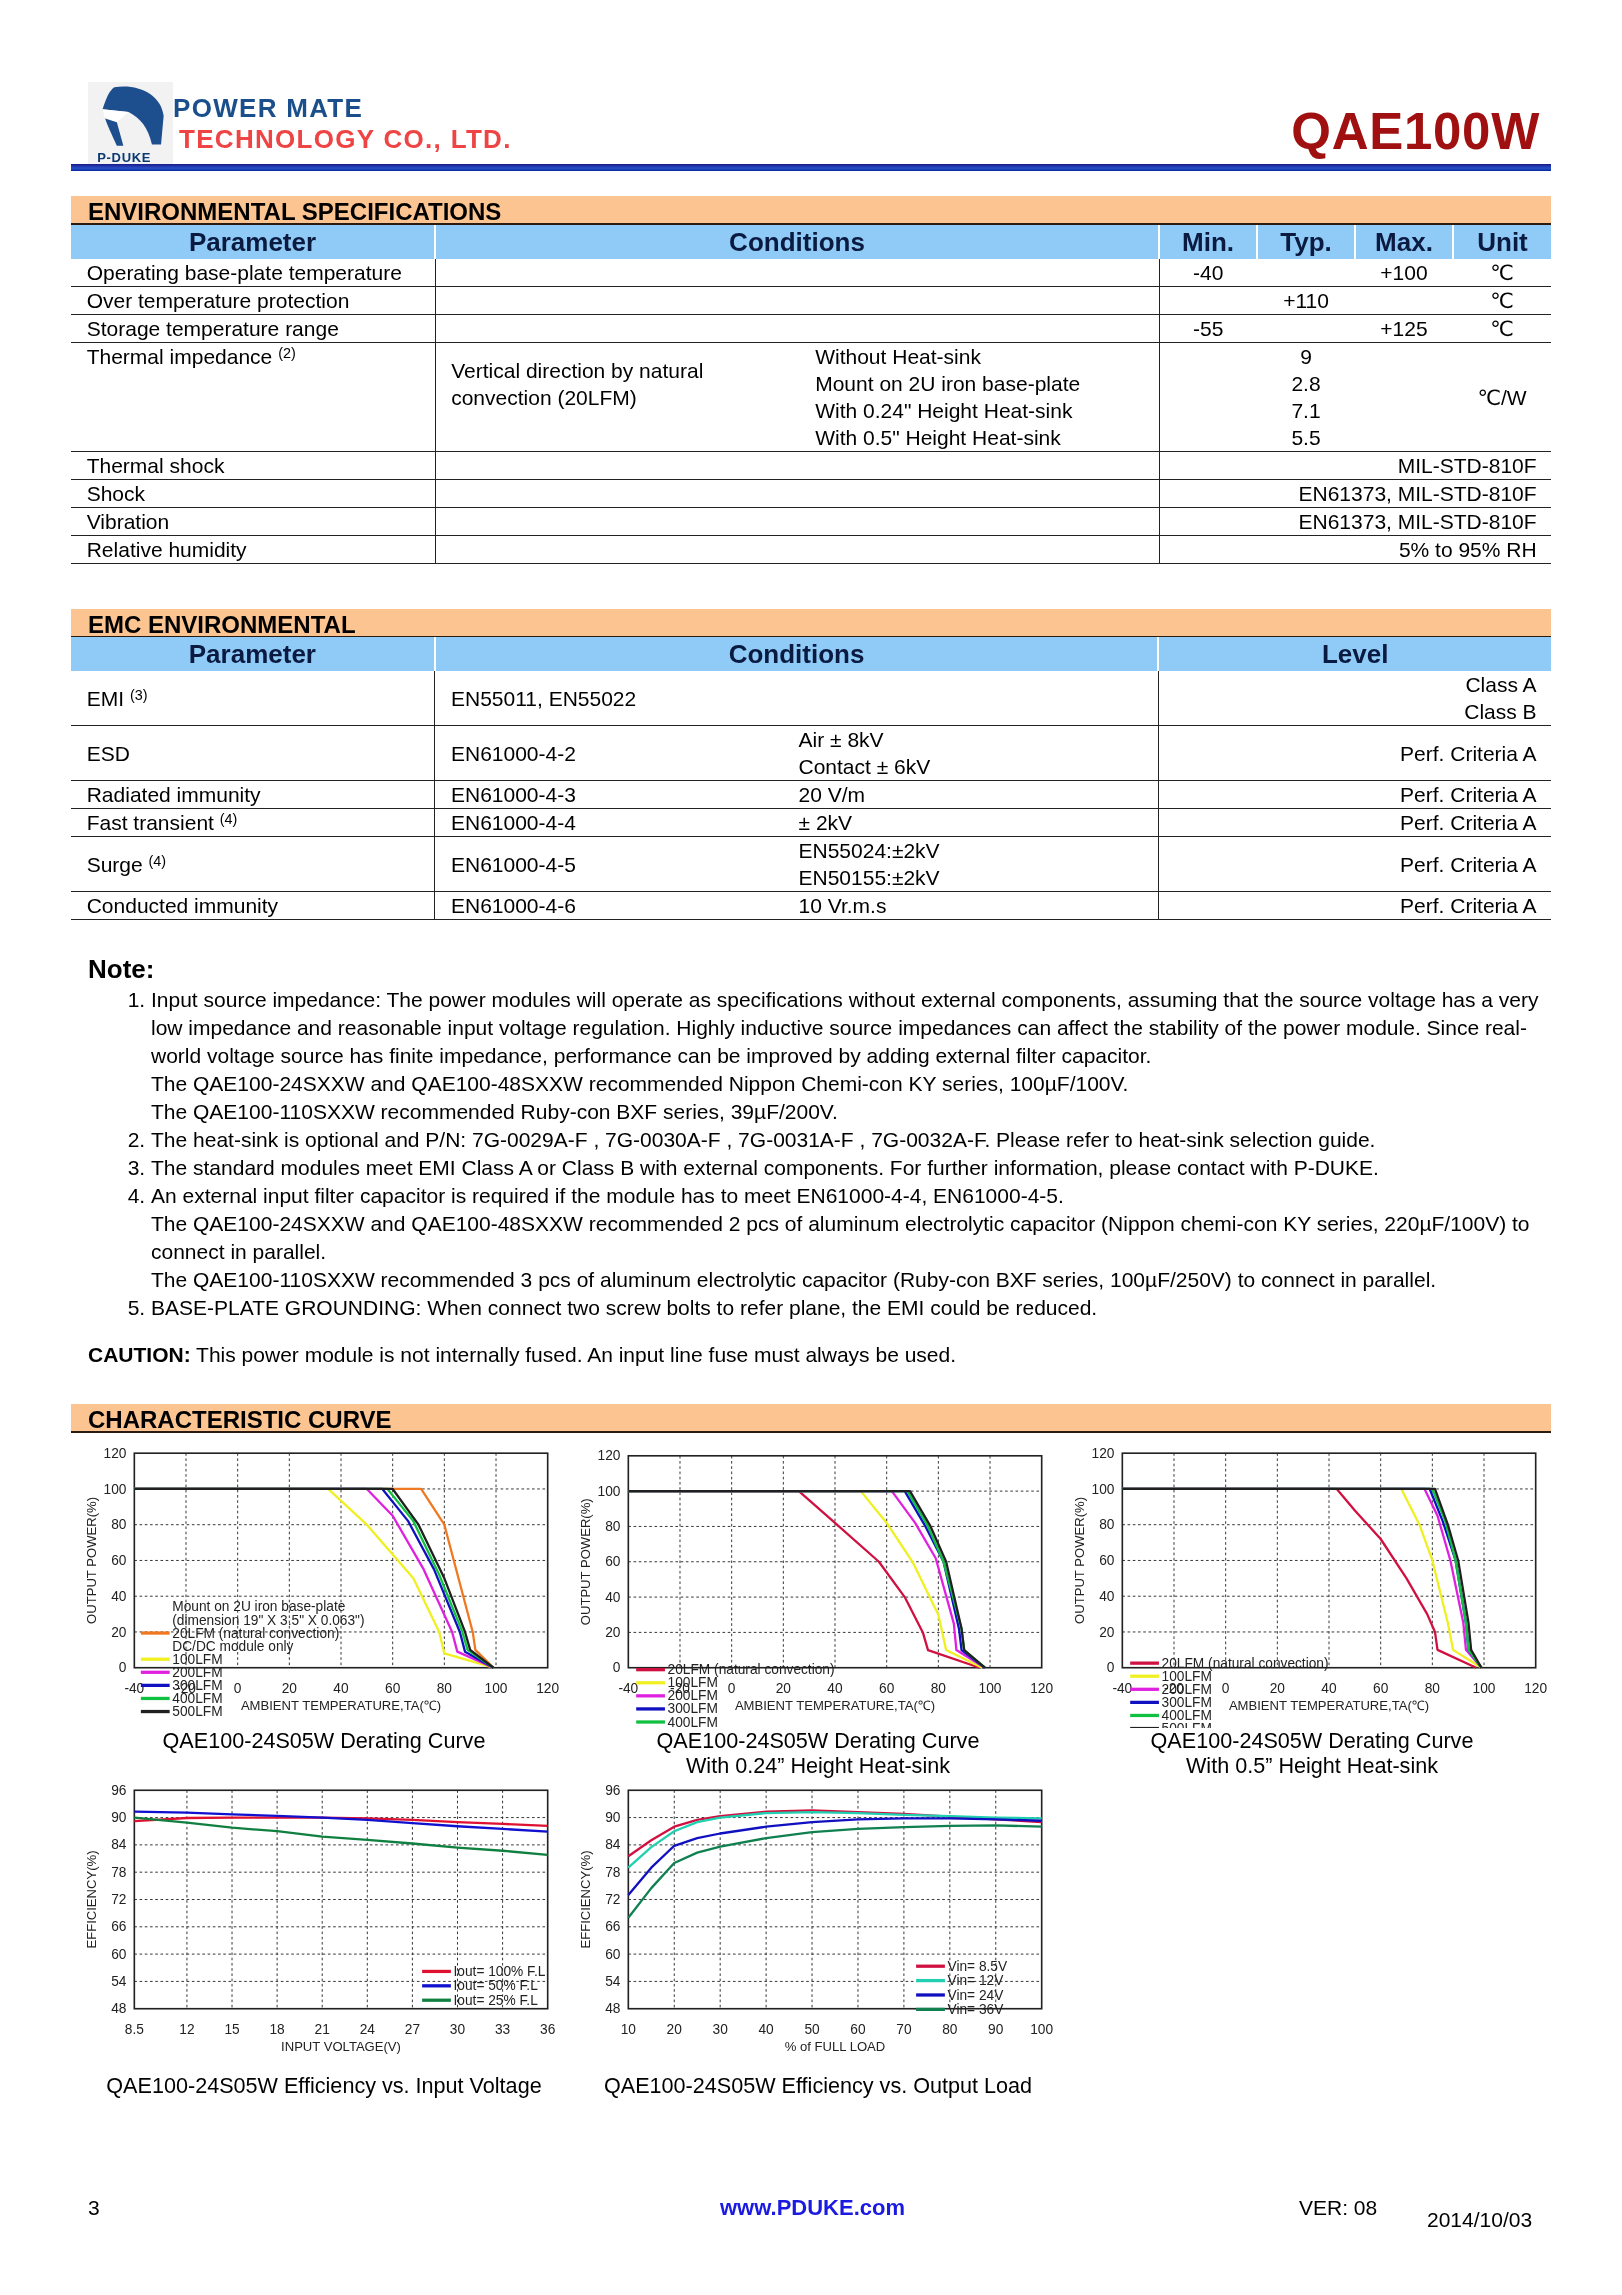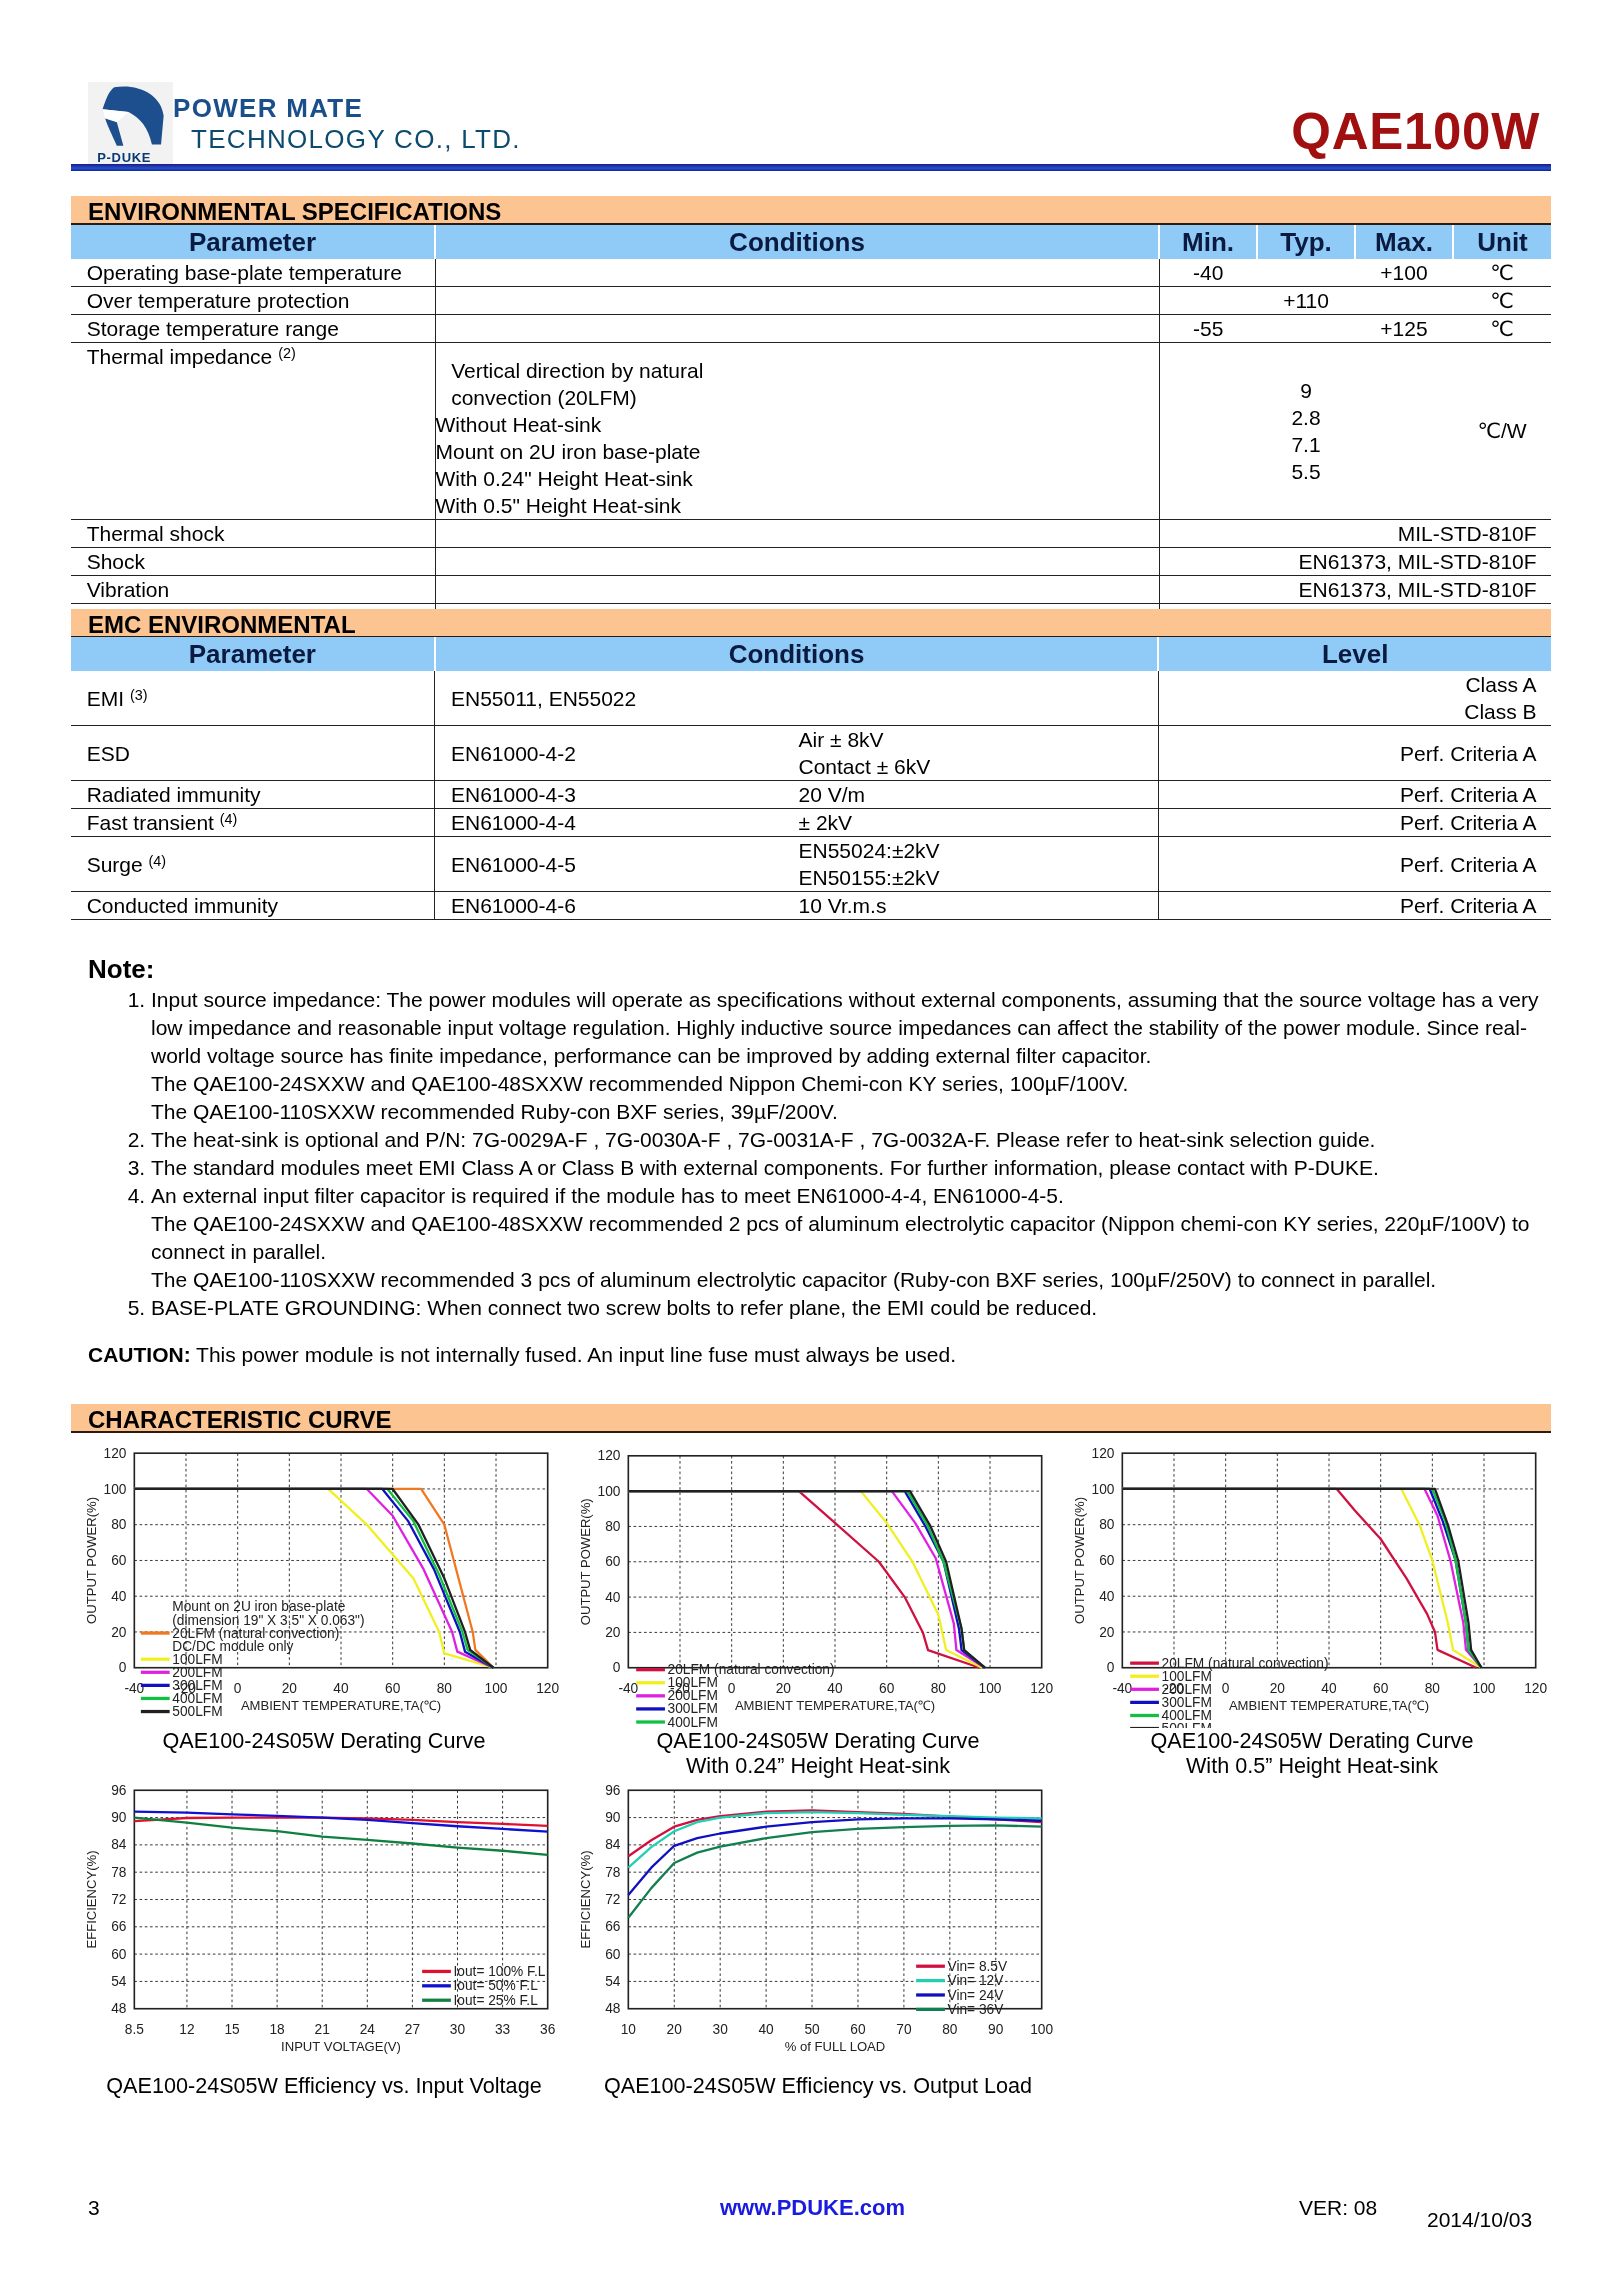--- a/index.html
+++ b/index.html
@@ -4,21 +4,21 @@
 <style>
   html, body { margin:0; padding:0; background:#fff; }
   body { width:1622px; height:2295px; position:relative; overflow:hidden;
          font-family:"Liberation Sans", "DejaVu Sans", sans-serif; color:#000; }
   .abs { position:absolute; }
   
   #logo { left:88px; top:82px; width:85px; height:84px; background:#f2f2f2; }
   #logo svg { position:absolute; left:0; top:0; }
   #logo .pduke { position:absolute; left:9.2px; bottom:1.3px; font-weight:bold; font-size:13px; color:#0b3a73; letter-spacing:0.7px; }
   #company1 { left:173px; top:93px; font-size:26px; font-weight:bold; color:#1a4f8c; letter-spacing:1.3px; }
-  #company2 { left:191px; top:124px; font-size:26px; font-weight:normal; color:#0c4a6e; letter-spacing:1.3px; }
+  #company2 { left:179px; top:124px; font-size:26px; font-weight:bold; color:#ef4444; letter-spacing:1.3px; }
   #model { right:82px; top:102px; font-size:51px; font-weight:bold; color:#a01010; letter-spacing:0.7px; }
   #rule { left:71px; top:164px; width:1480px; height:6.5px; background:linear-gradient(#1a1a8a,#2850c8 60%,#0a2a9a); }
   
   .sec-head { position:absolute; left:71px; width:1480px; height:29px; background:#fbc490;
               border-bottom:2.6px solid #2a1a10; box-sizing:border-box; }
   .sec-head span { position:absolute; left:17px; top:2px; font-size:24px; font-weight:bold; }
   table.spec { position:absolute; left:71px; width:1480px; border-collapse:collapse; font-size:21px; }
   table.spec th { background:#8fcbf6; color:#0a1a40; font-size:26px; font-weight:bold; height:34px; padding:0;
                   border-left:2px solid #fff; }
   table.spec th:first-child { border-left:none; }
@@ -103,21 +103,21 @@
     <td class="c1">Storage temperature range</td>
     <td class="c2"></td>
     <td class="ctr">-55</td>
     <td class="ctr"></td>
     <td class="ctr">+125</td>
     <td class="ctr">℃</td>
   </tr>
   <tr>
     <td class="c1" style="vertical-align:top;"><span>Thermal impedance</span> <sup>(2)</sup></td>
     <td class="c2" style="padding:0;">
-      <div style="display:flex;flex-direction:column;">
+      <div style="display:flex;">
         <div style="width:364px;padding-left:15.7px;padding-top:13.7px;">
           <div>Vertical direction by natural</div>
           <div>convection (20LFM)</div>
         </div>
         <div>
           <div>Without Heat-sink</div>
           <div>Mount on 2U iron base-plate</div>
           <div>With 0.24" Height Heat-sink</div>
           <div>With 0.5" Height Heat-sink</div>
         </div>

